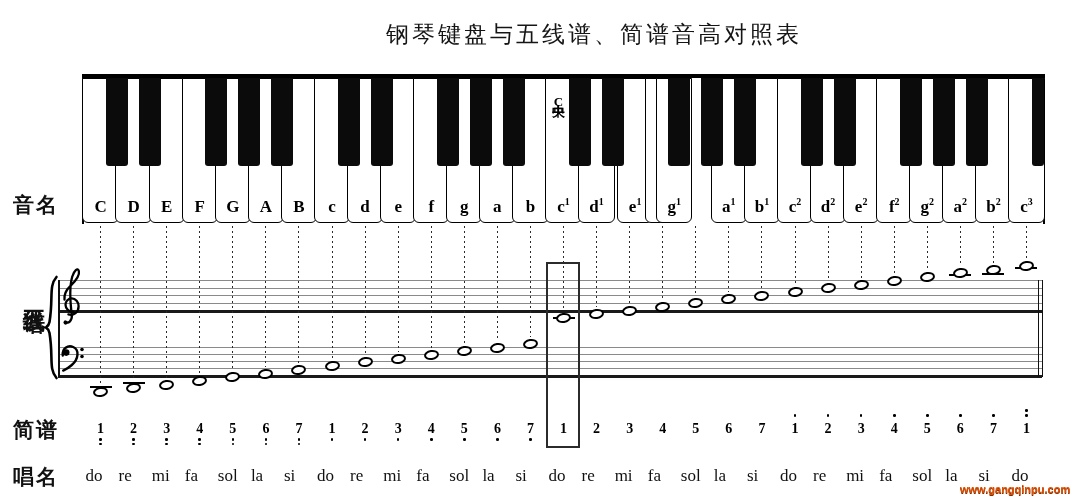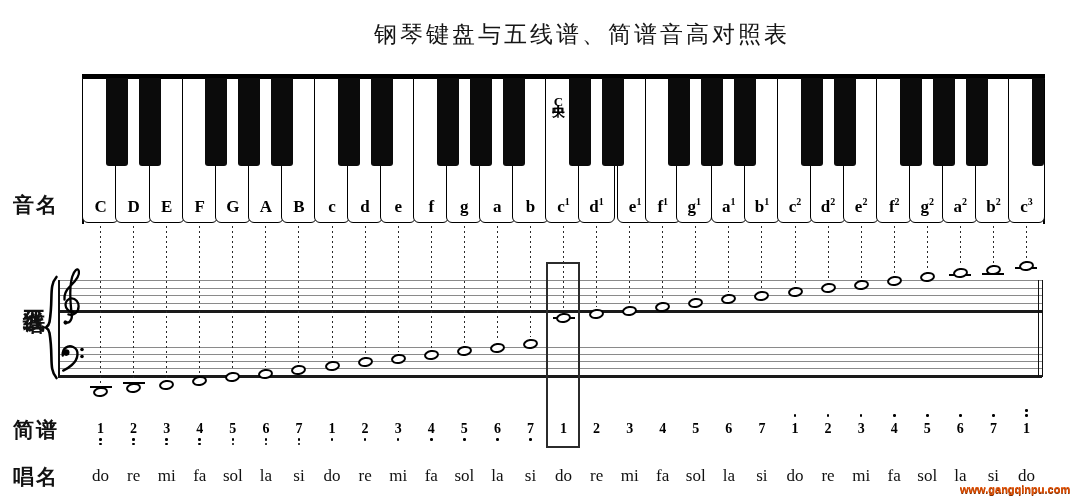--- a/index.html
+++ b/index.html
@@ -1,19 +1,19 @@
 <!DOCTYPE html>
 <html><head>
 <meta charset="utf-8">
 <style>
   html,body{margin:0;padding:0;background:#fff;}
   #stage{position:relative;width:1072px;height:500px;background:#fff;overflow:hidden;
          font-family:"Liberation Serif",serif;}
   .abs{position:absolute;}
-  #title{left:362px;top:19px;width:440px;text-align:center;font-size:23px;letter-spacing:3px;color:#151515;}
+  #title{left:362px;top:19px;width:440px;text-align:right;font-size:23px;letter-spacing:3px;color:#151515;}
   .rowlabel{font-family:"Liberation Sans",sans-serif;font-weight:bold;color:#111;}
   #lab-yinming{left:13px;top:191px;font-size:21px;letter-spacing:2px;}
   #lab-wuxianpu{left:21px;top:292px;font-size:22px;line-height:27px;writing-mode:vertical-rl;text-orientation:upright;}
   #lab-jianpu{left:13px;top:416px;font-size:21px;letter-spacing:2px;}
   #lab-changming{left:13px;top:463px;font-size:21px;letter-spacing:2px;}
   #kbframe{left:82px;top:74px;width:963px;height:150px;border-top:4px solid #000;
            border-left:2px solid #000;border-right:2px solid #000;box-sizing:border-box;}
   .wkey{position:absolute;background:#fff;border:1.6px solid #000;border-radius:0 0 6px 6px;box-sizing:border-box;}
   .klabel{position:absolute;bottom:5px;left:0;right:0;text-align:center;
           font-family:"Liberation Serif",serif;font-weight:bold;font-size:17px;color:#000;}
@@ -24,21 +24,21 @@
   .dotline{position:absolute;width:1px;background:repeating-linear-gradient(to bottom,#2a2a2a 0 2px,transparent 2px 5px);}
   .staffline{position:absolute;left:58px;width:984px;}
   .barline{position:absolute;background:#111;}
   .ledger{position:absolute;height:2px;background:#000;}
   .wholenote{position:absolute;width:15px;height:10px;background:#fff;border:2.6px solid #000;
              border-radius:50%;box-sizing:border-box;transform:rotate(-8deg);}
   #midcbox{left:546px;top:262px;width:34px;height:186px;border:2px solid #2b2b2b;box-sizing:border-box;}
   .jianpu{position:absolute;width:22px;text-align:center;
           font-family:"Liberation Serif",serif;font-weight:bold;font-size:14px;color:#000;}
   .jdot{position:absolute;width:2.6px;height:2.6px;border-radius:50%;background:#000;}
-  .solfege{position:absolute;width:30px;text-align:center;font-size:17px;color:#111;}
+  .solfege{position:absolute;width:30px;font-size:17px;color:#111;}
   #watermark{left:960px;top:483px;width:110px;text-align:right;
              font-family:"Liberation Sans",sans-serif;font-weight:bold;font-size:11px;
              text-shadow:0 1px 0 #7e2d00;}
   svg{position:absolute;overflow:visible;}
 </style>
 </head>
 <body>
 
 <div id="stage">
 
@@ -98,21 +98,21 @@
       </div>
       <div class="wkey" style="left: 578.45px; width: 36.27px; top: 78px; height: 145px;">
         <div class="klabel"><span>d</span><sup>1</sup></div>
       </div>
       <div class="wkey" style="left: 617px; width: 36.27px; top: 78px; height: 145px;">
         <div class="klabel"><span>e</span><sup>1</sup></div>
       </div>
       <div class="wkey" style="left: 644.59px; width: 36.27px; top: 78px; height: 145px;">
         <div class="klabel"><span>f</span><sup>1</sup></div>
       </div>
-      <div class="wkey" style="left: 676px; width: 36.27px; top: 78px; height: 145px;">
+      <div class="wkey" style="left: 656px; width: 36.27px; top: 78px; height: 145px;">
         <div class="klabel"><span>g</span><sup>1</sup></div>
       </div>
       <div class="wkey" style="left: 710.73px; width: 36.27px; top: 78px; height: 145px;">
         <div class="klabel"><span>a</span><sup>1</sup></div>
       </div>
       <div class="wkey" style="left: 743.8px; width: 36.27px; top: 78px; height: 145px;">
         <div class="klabel"><span>b</span><sup>1</sup></div>
       </div>
       <div class="wkey" style="left: 776.87px; width: 36.27px; top: 78px; height: 145px;">
         <div class="klabel"><span>c</span><sup>2</sup></div>

